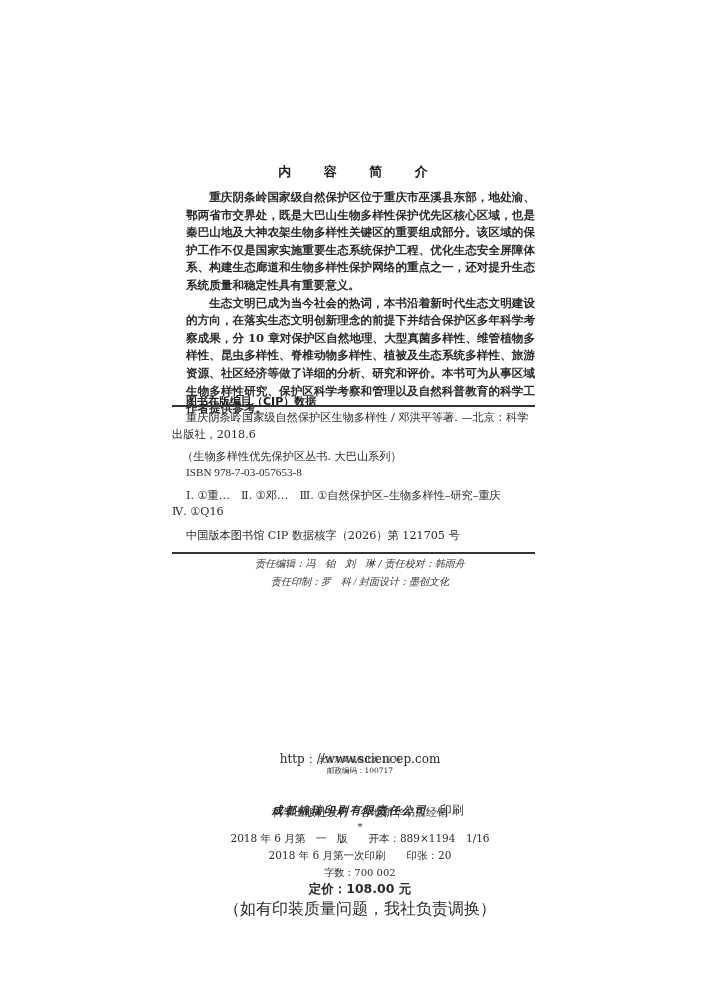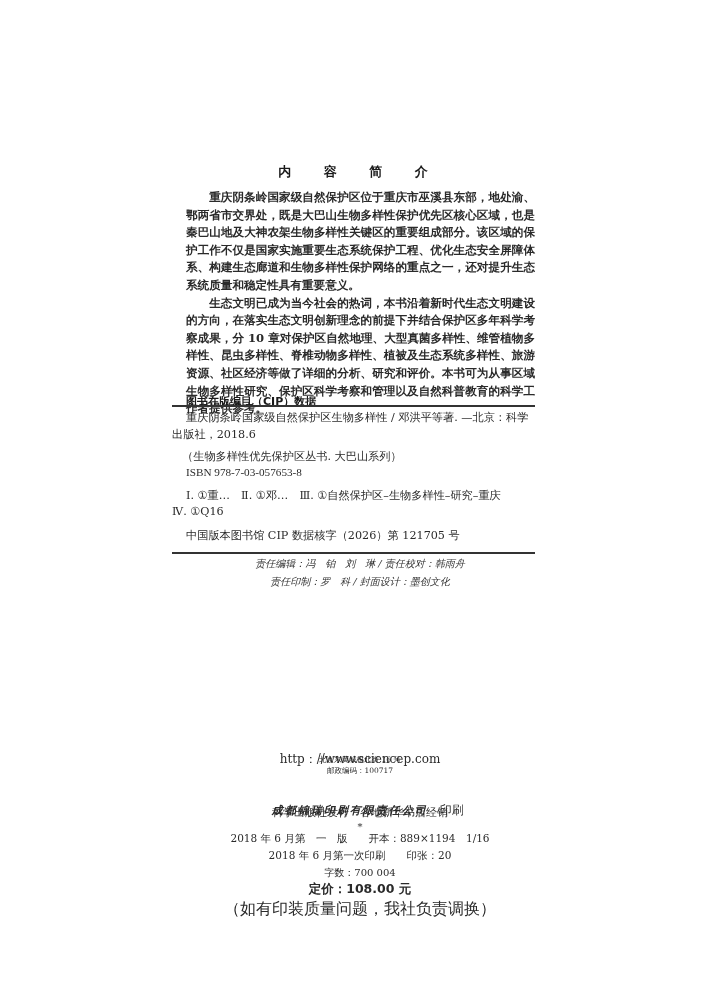--- a/index.html
+++ b/index.html
@@ -43,21 +43,21 @@
     .cip-class1 { position: absolute; left: 0; top: 78px; }
     .cip-class2 { position: absolute; left: -14px; top: 95px; }
     .cip-check { position: absolute; left: 0; top: 118px; }
 
     .credits {
       position: absolute; left: 0; width: 720px; text-align: center;
       font-family: "DejaVu Serif", serif; font-style: italic;
       font-size: 10px; color: #333; white-space: pre;
     }
     .credits.c1 { top: 557px; }
-    .credits.c2 { top: 575px; }
+    .credits.c2 { top: 575px; font-family: Liberation Serif, serif; }
 
     .colophon { position: absolute; left: 0; width: 720px; text-align: center; color: #2a2a2a; white-space: pre; }
     .pub-line { top: 738px; font-size: 12px; }
     .pub-name { font-weight: bold; font-style: italic; letter-spacing: 9px; font-size: 11px; }
     .addr { top: 755px; font-size: 7.5px; }
     .zip { top: 766px; font-size: 7.5px; }
     .url { top: 751px; font-size: 12px; }
     .printer { top: 788px; font-size: 12px; }
     .printer-name { font-weight: bold; font-style: italic; letter-spacing: 2px; font-size: 11px; }
     .dist { top: 805px; font-size: 11px; }
@@ -101,17 +101,17 @@
   <div class="colophon addr">北京东黄城根北街 16 号</div>
   <div class="colophon zip">邮政编码：100717</div>
   <div class="colophon url">http：//www.sciencep.com</div>
   <div class="colophon printer">
     <span class="printer-name">成都锦瑞印刷有限责任公司</span>　<span>印刷</span>
   </div>
   <div class="colophon dist">科学出版社发行　各地新华书店经销</div>
   <div class="colophon star">*</div>
   <div class="colophon ed1">2018 年 6 月第　一　版　　开本：889×1194　1/16</div>
   <div class="colophon ed2">2018 年 6 月第一次印刷　　印张：20</div>
-  <div class="colophon words">字数：700 004</div>
+  <div class="colophon words">字数：700 002</div>
   <div class="colophon price">定价：108.00 元</div>
   <div class="colophon notice">（如有印装质量问题，我社负责调换）</div>
 
 </div>
 
 </body></html>

